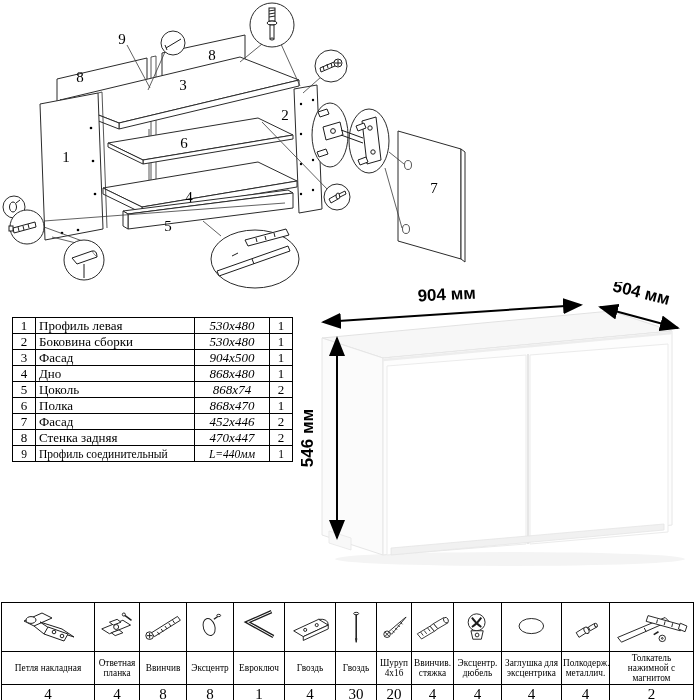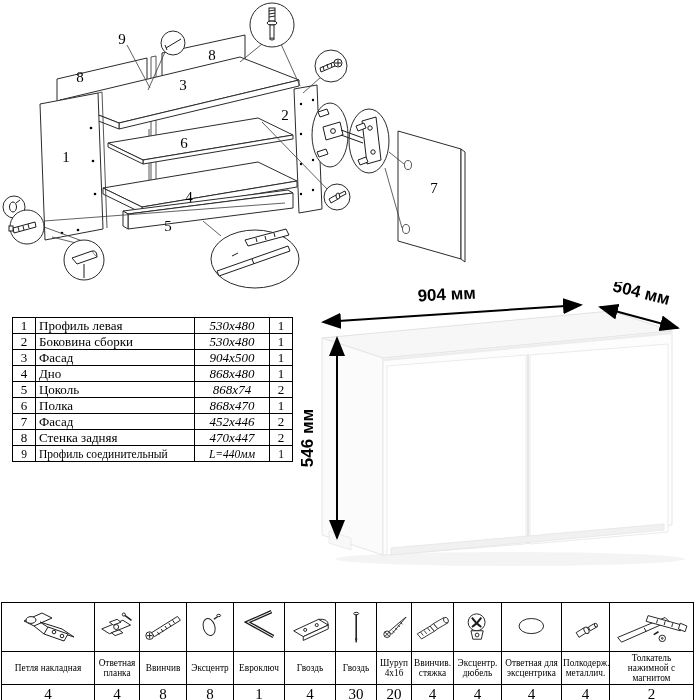--- a/index.html
+++ b/index.html
@@ -505,21 +505,21 @@
       <td>Петля накладная</td>
       <td>Ответная планка</td>
       <td>Ввинчив</td>
       <td>Эксцентр</td>
       <td>Евроключ</td>
       <td>Гвоздь</td>
       <td>Гвоздь</td>
       <td>Шуруп 4x16</td>
       <td>Ввинчив. стяжка</td>
       <td>Эксцентр. дюбель</td>
-      <td>Ответная для эксцентрика</td>
+      <td>Заглушка для эксцентрика</td>
       <td>Полкодерж. металлич.</td>
       <td>Толкатель нажимной с магнитом</td>
     </tr>
     <tr class="qtys">
       <td>4</td>
       <td>4</td>
       <td>8</td>
       <td>8</td>
       <td>1</td>
       <td>4</td>

